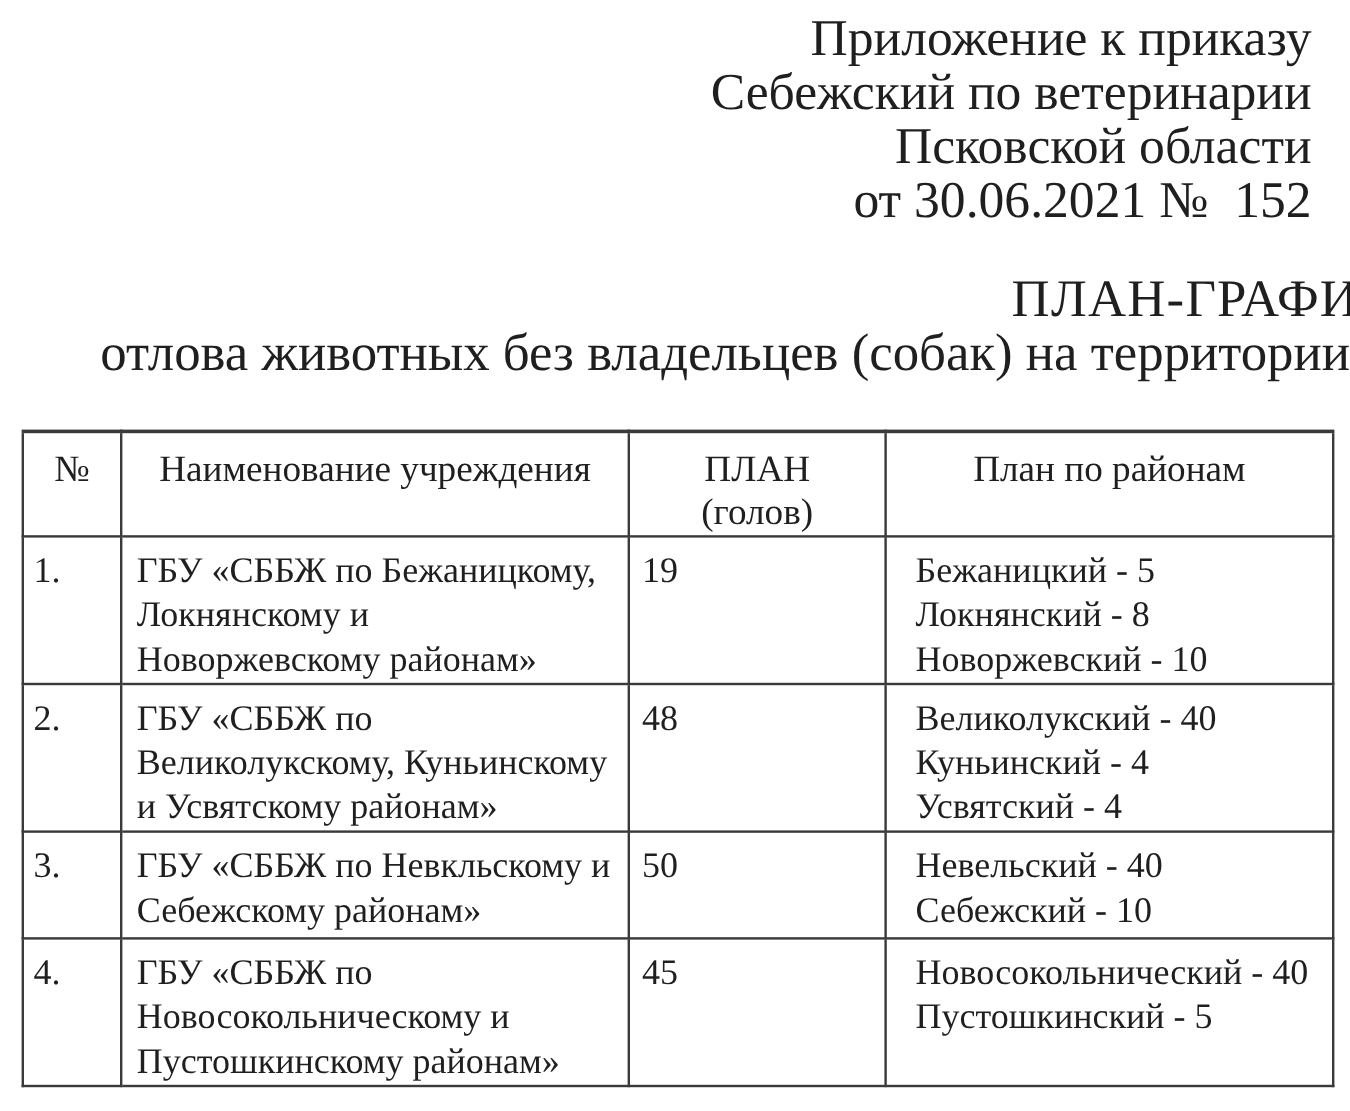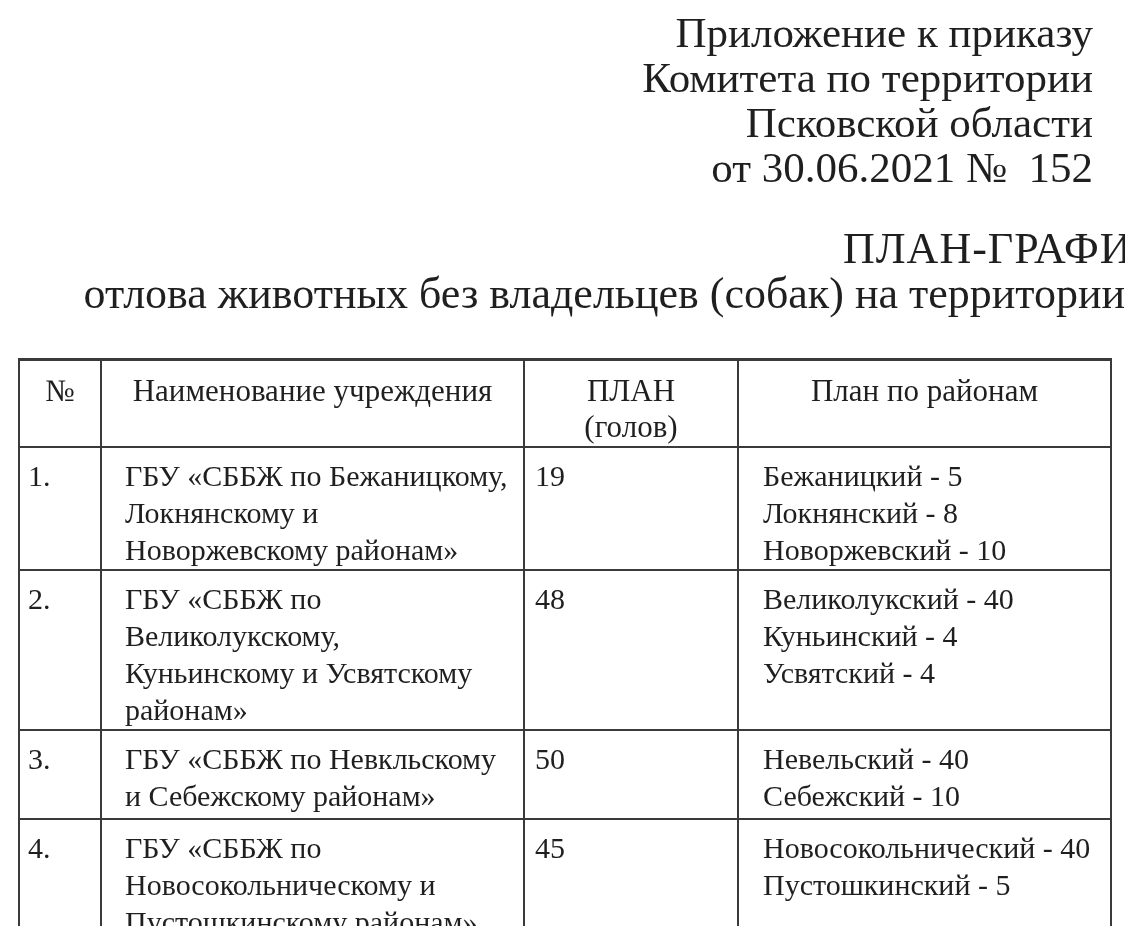--- a/index.html
+++ b/index.html
@@ -69,32 +69,32 @@
     vertical-align: top;
     font-size: 30px;
     line-height: 37px;
     padding-top: 9px;
   }
   tr.row-1 { height: 115px; }
   tr.row-2 { height: 113px; }
   tr.row-3 { height: 89px; }
   tr.row-4 { height: 110px; }
   td.c-num   { padding-left: 8px; }
-  td.c-name  { padding-left: 23px; padding-right: 8px; }
+  td.c-name  { padding-left: 12px; padding-right: 8px; }
   td.c-plan  { padding-left: 10px; }
   td.c-distr { padding-left: 24px; padding-right: 4px; }
 </style>
 </head>
 <body>
 
 <div class="page">
 
   <div class="header-block">
     <div class="header-line">Приложение к приказу</div>
-    <div class="header-line">Комитета по территории</div>
+    <div class="header-line">Себежский по ветеринарии</div>
     <div class="header-line">Псковской области</div>
     <div class="header-line">от 30.06.2021 №  152</div>
   </div>
 
   <div class="title-block">
     <div class="title-main">ПЛАН-ГРАФИК</div>
     <div>отлова животных без владельцев (собак) на территории</div>
   </div>
 
   <table class="plan-table">

